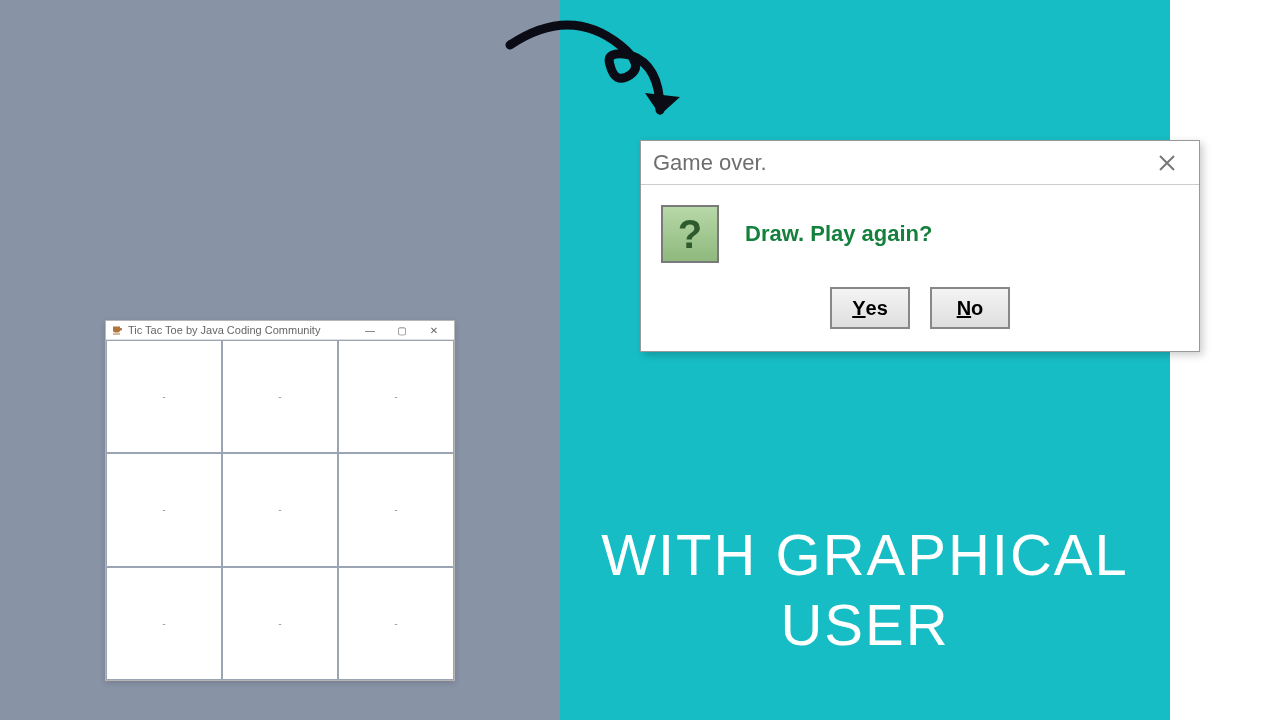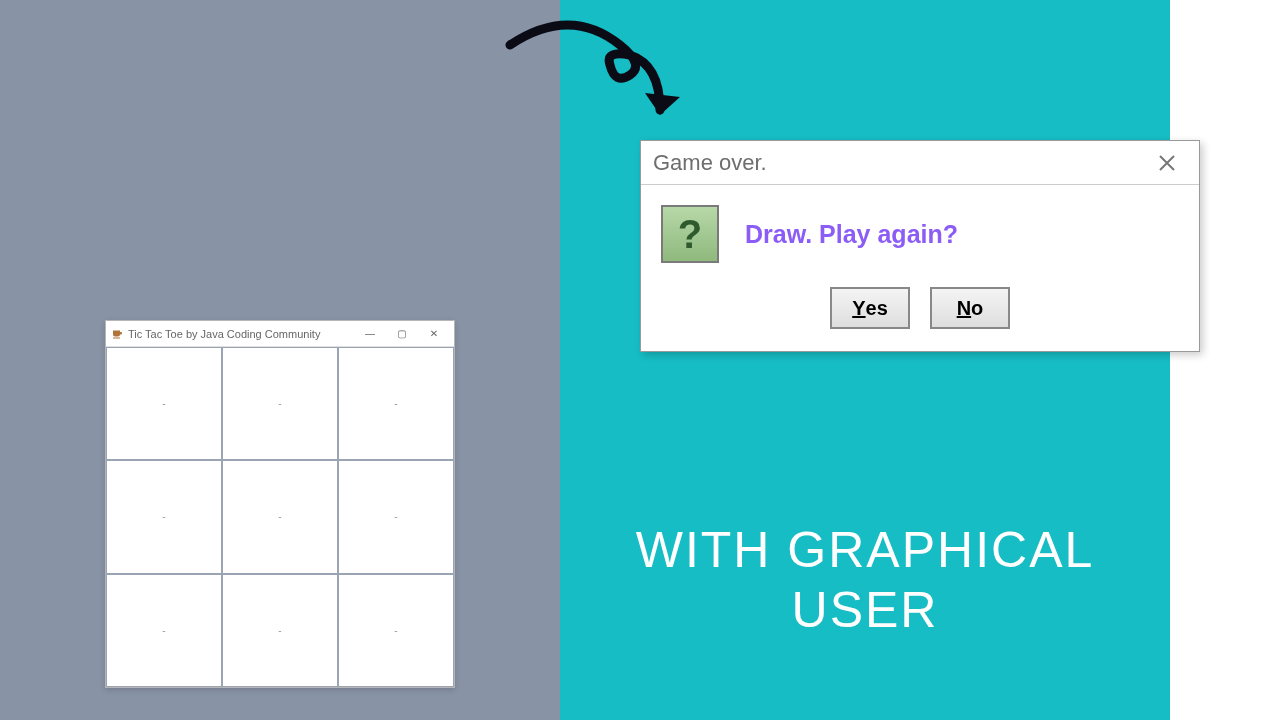--- a/index.html
+++ b/index.html
@@ -36,21 +36,21 @@
   .game-window {
     position: absolute;
     left: 105px;
     top: 320px;
     width: 350px;
     background: #fff;
     border: 1px solid #b6b6b6;
     box-shadow: 0 2px 6px rgba(0,0,0,0.15);
   }
   .game-titlebar {
-    height: 26px;
+    height: 19px;
     background: #fff;
     border-bottom: 1px solid #e0e0e0;
     display: flex;
     align-items: center;
     padding: 0 4px;
     font-size: 11px;
     color: #666;
   }
   .game-titlebar .coffee {
     width: 14px; height: 14px; margin-right: 4px;
@@ -115,23 +115,23 @@
   }
   .q-icon {
     width:58px;height:58px;
     background: linear-gradient(#b7d8a8,#8fb97d);
     border:2px solid #7a7a7a;
     display:flex;align-items:center;justify-content:center;
     font-size:40px;font-weight:bold;color:#2e5a2e;
     font-family: Arial, sans-serif;
   }
   .dialog-msg {
-    font-size: 25px;
+    font-size: 22px;
     font-weight: bold;
-    color:#8b5cf6;
+    color:#15803d;
     font-family: Arial, sans-serif;
   }
   .dialog-buttons {
     display:flex;
     gap:20px;
     justify-content:center;
     padding: 14px 0 22px 0;
   }
   .dlg-btn {
     min-width:80px;
@@ -145,21 +145,21 @@
     padding: 0 14px;
   }
   .dlg-btn .ul { text-decoration: underline; }
   .subtitle {
     position:absolute;
     left:0; right:0;
     top: 520px;
     text-align:center;
     color:#fff;
     font-family: Impact, 'Arial Black', sans-serif;
-    font-size: 50px;
+    font-size: 58px;
     letter-spacing: 2px;
     text-transform: uppercase;
     line-height:1.2;
   }
 </style>
 </head>
 <body>
 
 <div class="left-panel">
   <div class="big-title">

